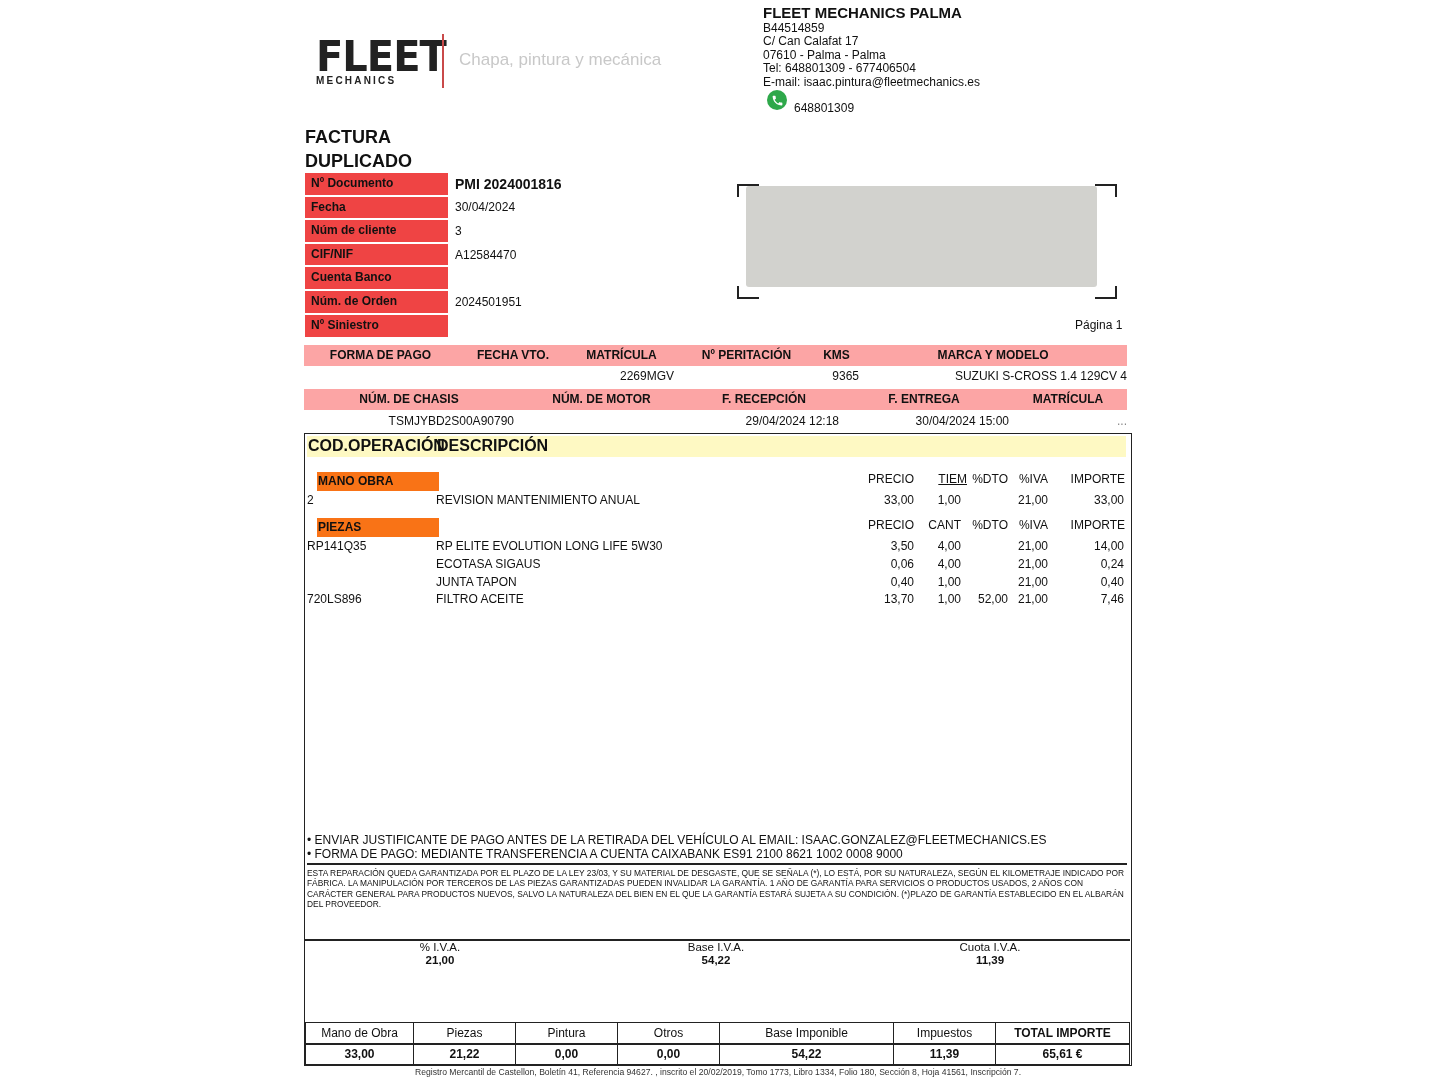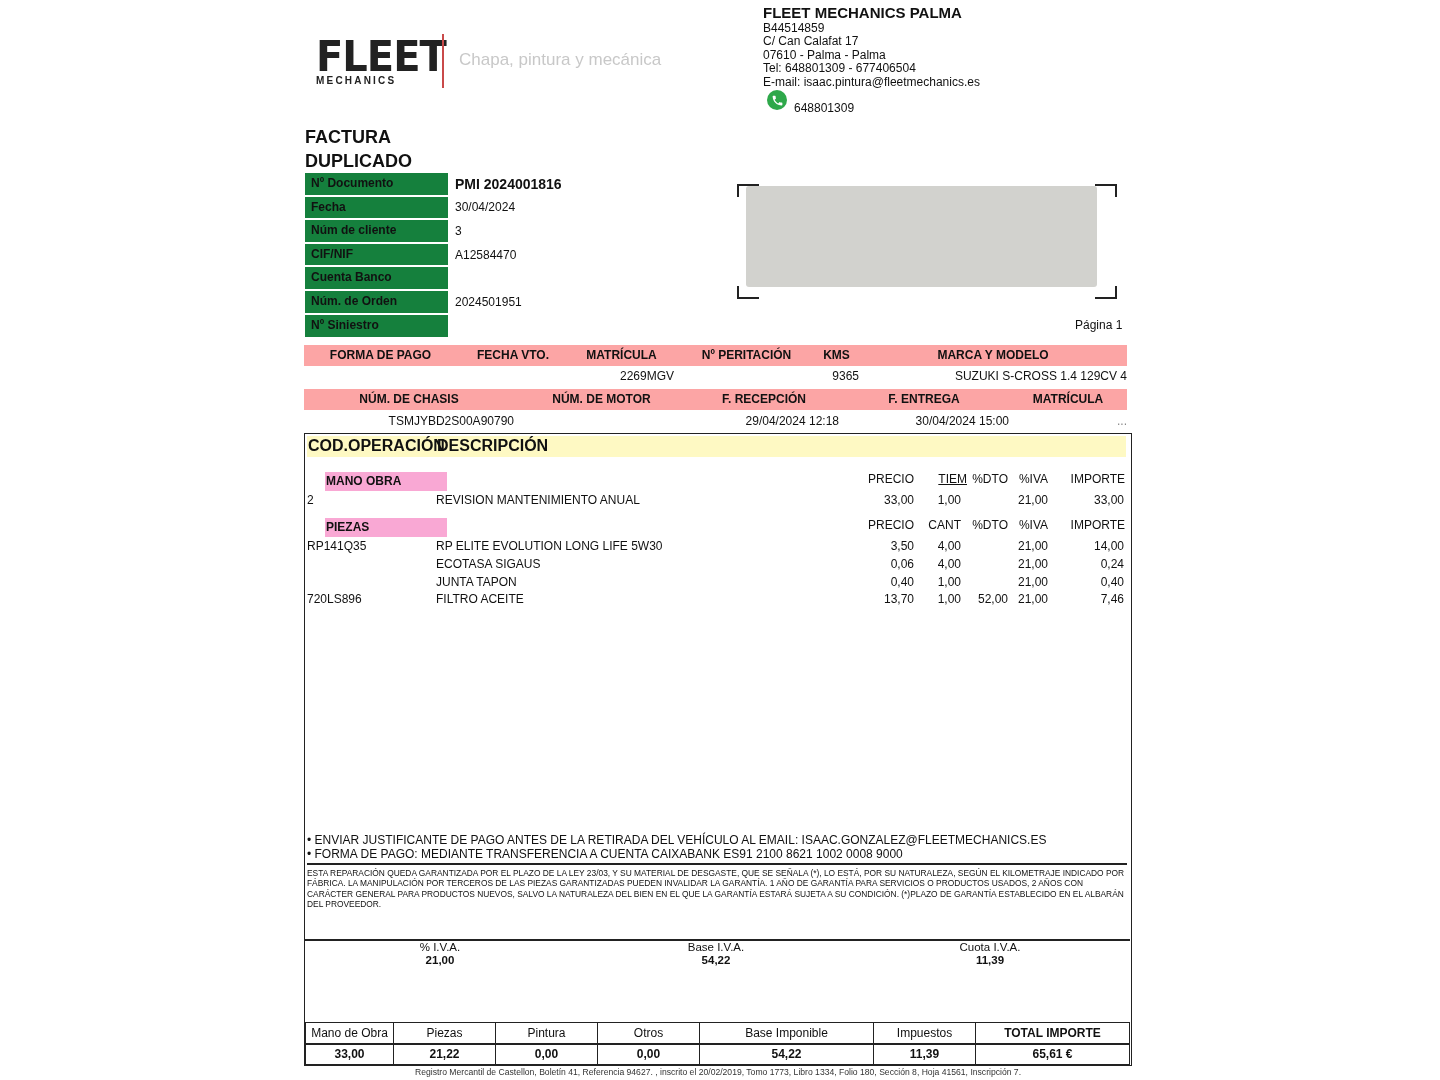--- a/index.html
+++ b/index.html
@@ -19,21 +19,21 @@
   .company-line { font-size: 12px; line-height: 13.4px; }
   .wa-icon { left: 767px; top: 90px; width: 20px; height: 20px; border-radius: 50%; background: #2ea84a; display: flex; align-items: center; justify-content: center; }
   .wa-icon svg { width: 13px; height: 13px; }
   .wa-phone { left: 794px; top: 101px; font-size: 12px; }
 
   .doc-title { left: 305px; top: 126px; font-size: 18px; font-weight: bold; line-height: 23.5px; }
 
   
   .meta { left: 305px; top: 172px; }
   .meta-row { display: flex; height: 23.6px; align-items: center; }
-  .meta-label { width: 143px; height: 21.5px; background: #15803d; font-size: 12px; font-weight: bold; padding-left: 6px; line-height: 20px; }
+  .meta-label { width: 143px; height: 21.5px; background: #ef4444; font-size: 12px; font-weight: bold; padding-left: 6px; line-height: 20px; }
   .meta-value { padding-left: 7px; font-size: 12px; }
   .meta-value.big { font-size: 14px; font-weight: bold; }
 
   
   .addr-box { left: 737px; top: 184px; width: 380px; height: 115px; }
   .addr-fill { position: absolute; left: 9px; top: 2px; width: 351px; height: 101px; background: #d2d2ce; border-radius: 3px; }
   .corner { position: absolute; width: 22px; height: 13px; border-color: #222; border-style: solid; border-width: 0; }
   .c-tl { left: 0; top: 0; border-left-width: 2px; border-top-width: 2px; }
   .c-tr { right: 0; top: 0; border-right-width: 2px; border-top-width: 2px; }
   .c-bl { left: 0; bottom: 0; border-left-width: 2px; border-bottom-width: 2px; }
@@ -42,21 +42,21 @@
 
   
   .band { left: 304px; width: 823px; height: 21px; background: #fca5a5; }
   .hcell { position: absolute; top: 0; font-size: 12px; font-weight: bold; line-height: 20px; text-align: center; }
   .vcell { position: absolute; font-size: 12px; text-align: right; }
 
   
   .mainbox { left: 304px; top: 433px; width: 828px; height: 633px; border: 1.5px solid #222; }
   .ops-head { position: absolute; left: 2px; top: 2px; width: 819px; height: 21px; background: #fef9c3; font-size: 16px; font-weight: bold; line-height: 20px; }
   .ops-head span { position: absolute; }
-  .sec-label { position: absolute; left: 20px; width: 122px; height: 19px; background: #f9a8d4; font-size: 12px; font-weight: bold; line-height: 18px; padding-left: 1px; }
+  .sec-label { position: absolute; left: 12px; width: 122px; height: 19px; background: #f97316; font-size: 12px; font-weight: bold; line-height: 18px; padding-left: 1px; }
   .row { position: absolute; left: 0; width: 824px; height: 17px; font-size: 12px; }
   .row span { position: absolute; top: 0; }
   .r { text-align: right; }
 
   .notes { position: absolute; left: 2px; top: 400px; width: 820px; }
   .note-line { font-size: 12px; line-height: 13.5px; }
   .note-rule { height: 2px; background: #222; margin-top: 2px; }
   .legal { font-size: 8.4px; line-height: 10.4px; margin-top: 3px; }
   .iva-rule { position: absolute; left: 0; top: 505px; width: 825px; height: 2px; background: #222; }
   .iva-cell { position: absolute; top: 507px; text-align: center; font-size: 11.5px; line-height: 13px; }
@@ -257,21 +257,21 @@
     <b>54,22</b>
   </div>
   <div class="iva-cell" style="left:610px;width:150px;">
     <span>Cuota I.V.A.</span>
     <b>11,39</b>
   </div>
 
   <table class="totals">
     <tbody>
         <tr>
-      <td style="width:88px;">Mano de Obra</td>
+      <td style="width:108px;">Mano de Obra</td>
       <td style="width:102px;">Piezas</td>
       <td style="width:102px;">Pintura</td>
       <td style="width:102px;">Otros</td>
       <td style="width:174px;">Base Imponible</td>
       <td style="width:102px;">Impuestos</td>
       <td class="tot-h">TOTAL IMPORTE</td>
     </tr>
     <tr class="v">
       <td>33,00</td>
       <td>21,22</td>

